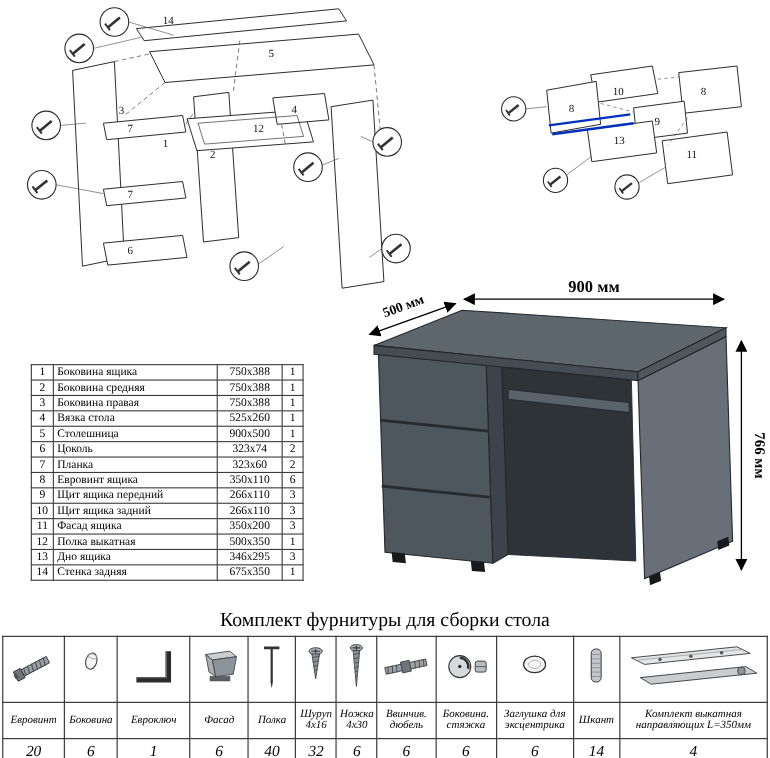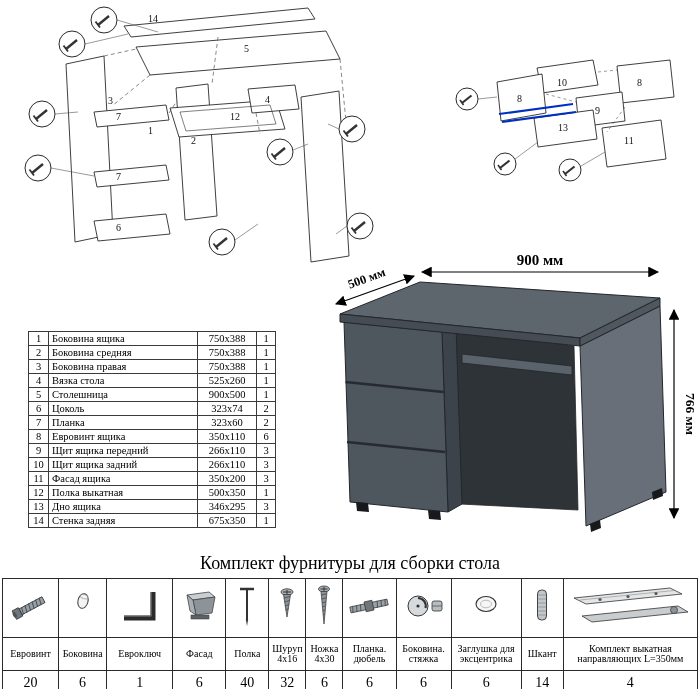--- a/index.html
+++ b/index.html
@@ -11,21 +11,21 @@
   #parts-table{position:absolute;left:28px;top:331px;border-collapse:collapse;background:#fff;}
   #parts-table td{border:1px solid #3a3a3a;font-size:10.5px;line-height:12px;height:13px;
                   padding:0 3px;white-space:nowrap;}
   #parts-table td.c{text-align:center;padding:0 2px;}
 
   .title{position:absolute;left:0;top:553px;width:100%;text-align:center;font-size:18px;}
 
   #hardware-table{position:absolute;left:2px;top:578px;width:696px;border-collapse:collapse;
                   table-layout:fixed;background:#fff;}
   #hardware-table td{border:1px solid #2a2a2a;text-align:center;vertical-align:middle;
-                     padding:1px;overflow:hidden;}
+                     padding:1px;overflow:hidden;font-style:italic;}
   #hardware-table .icon-cell{height:54px;}
   #hardware-table .name-cell{height:30px;font-size:10px;line-height:10.5px;}
   #hardware-table .qty-cell{height:22px;font-size:14px;}
 </style>
 </head>
 <body>
 
 <svg class="abs" style="left:8px;top:4px" width="370" height="270" viewBox="0 0 370 270">
   <defs>
     <g id="cs1">
@@ -421,21 +421,21 @@
       </td>
     </tr>
     <tr>
       <td class="name-cell">Евровинт</td>
       <td class="name-cell">Боковина</td>
       <td class="name-cell">Евроключ</td>
       <td class="name-cell">Фасад</td>
       <td class="name-cell">Полка</td>
       <td class="name-cell">Шуруп 4х16</td>
       <td class="name-cell">Ножка 4х30</td>
-      <td class="name-cell">Планка. дюбель</td>
+      <td class="name-cell">Ввинчив. дюбель</td>
       <td class="name-cell">Боковина. стяжка</td>
       <td class="name-cell">Заглушка для эксцентрика</td>
       <td class="name-cell">Шкант</td>
       <td class="name-cell">Комплект выкатная направляющих L=350мм</td>
     </tr>
     <tr>
       <td class="qty-cell">20</td>
       <td class="qty-cell">6</td>
       <td class="qty-cell">1</td>
       <td class="qty-cell">6</td>

